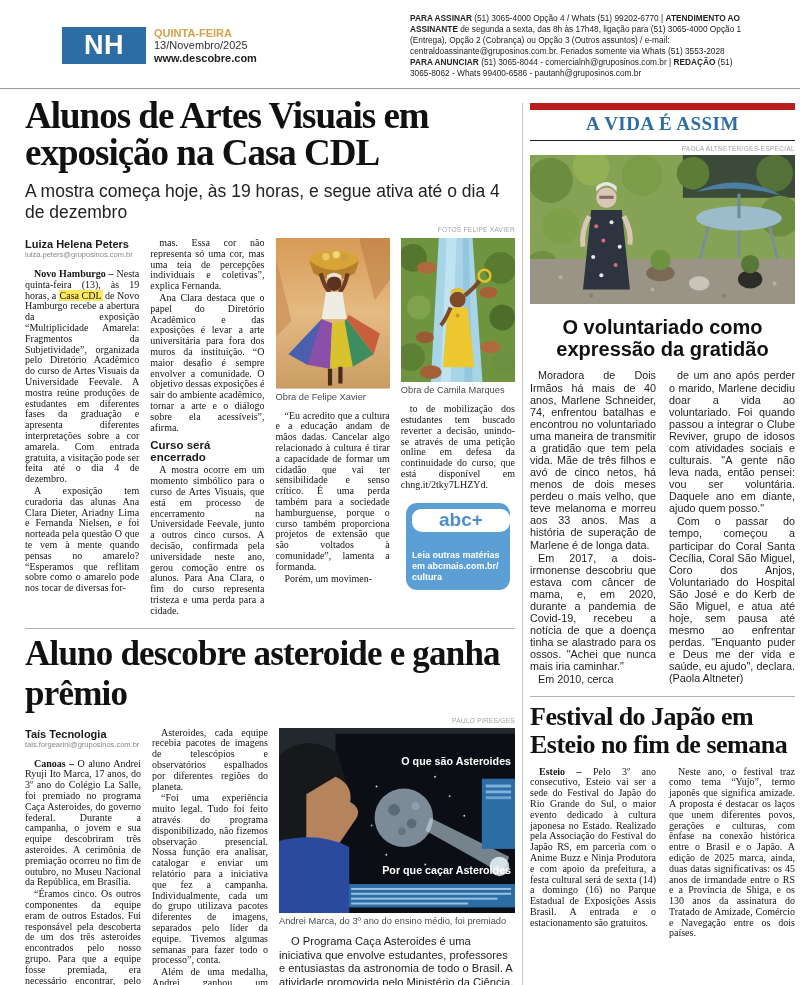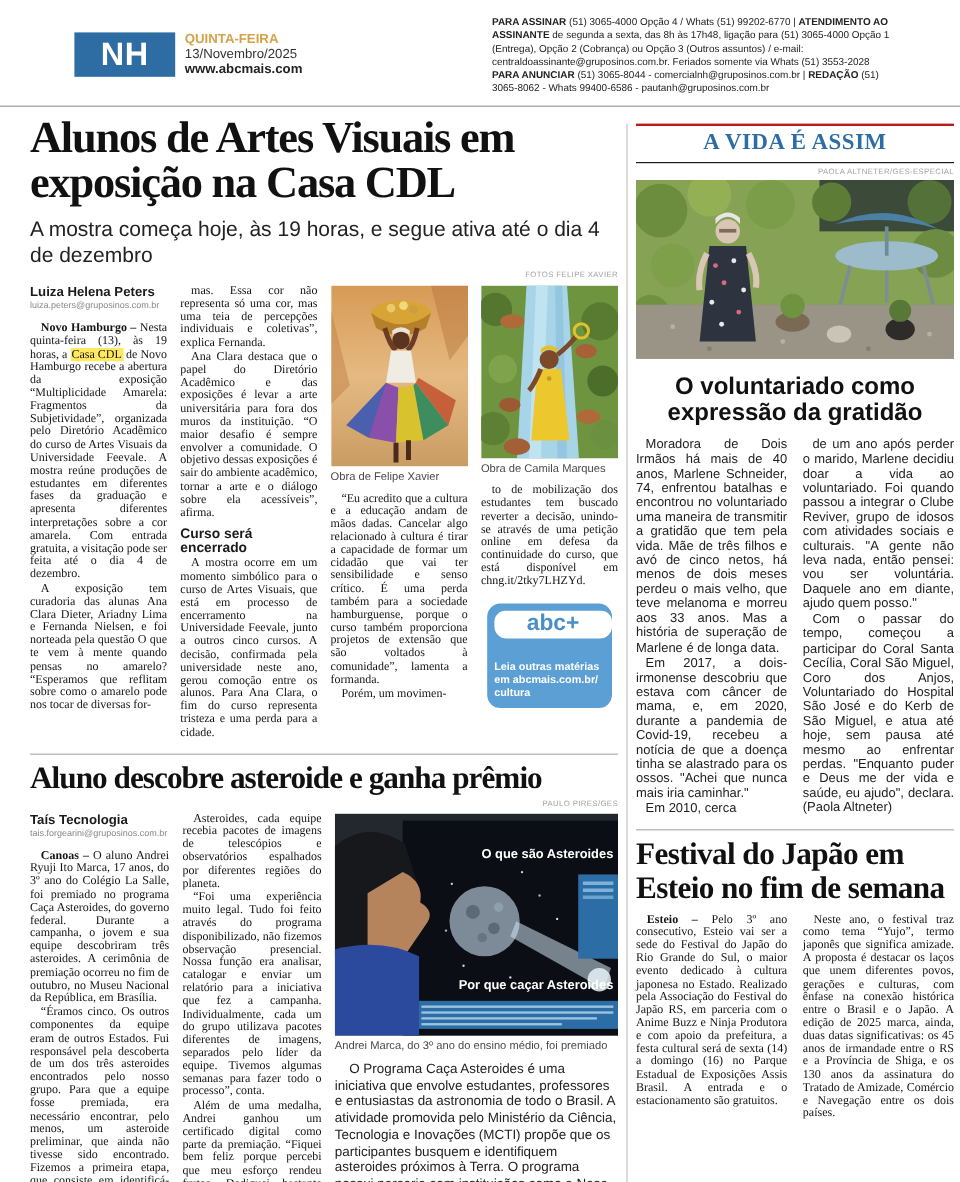--- a/index.html
+++ b/index.html
@@ -38,50 +38,50 @@
   figure { margin:0; }
   figure svg { display:block; width:100%; }
   figcaption { font-size:9.3px; color:#4a4a4a; margin:3px 0 9px; }
 
   .abc-badge { width:104px; background:#5b9fd4; border-radius:11px; padding:6px 6px 7px; margin:12px auto 0; }
   .abc-logo { background:#fff; color:#4a90c8; font-weight:bold; font-size:19px; text-align:center; border-radius:9px 9px 10px 10px; padding:0 2px 1px; width:98px; margin:0 auto; }
   .abc-text { color:#fff; font-size:9px; font-weight:bold; text-align:left; line-height:1.25; margin-top:18px; }
 
   hr.rule { border:none; border-top:1px solid #b0b0b0; margin:10px 0 5px; }
 
-  h2.headline2 { font-family:"Liberation Serif","DejaVu Serif",serif; font-size:26px; letter-spacing:-0.8px; font-weight:bold; margin:5px 0 3px; color:#111; }
+  h2.headline2 { font-family:"Liberation Serif","DejaVu Serif",serif; font-size:35px; letter-spacing:-0.8px; font-weight:bold; margin:5px 0 3px; color:#111; }
   .art2-row { display:flex; gap:11px; margin-top:2px; }
   .art2-row .col { width:116px; min-width:0; }
   .art2-media { flex:1; min-width:0; }
   .box-title { font-size:16px; font-weight:bold; margin:7px 0 6px; color:#111; }
   .box-body { font-size:11.2px; line-height:1.23; text-indent:12px; color:#222; }
 
   
-  .section-head { border-top:2px solid #b91c1c; border-bottom:1px solid #1c1c1c; text-align:center; color:#2e6da4; font-family:"Liberation Serif","DejaVu Serif",serif; font-weight:bold; font-size:19px; padding:3px 0 5px; letter-spacing:0.5px; margin-bottom:4px; }
+  .section-head { border-top:7px solid #b91c1c; border-bottom:1px solid #1c1c1c; text-align:center; color:#2e6da4; font-family:"Liberation Serif","DejaVu Serif",serif; font-weight:bold; font-size:19px; padding:3px 0 5px; letter-spacing:0.5px; margin-bottom:4px; }
   .sidebar .credit { margin-bottom:1px; }
   .sb-photo svg { display:block; width:100%; }
   h2.sb-head1 { font-size:20px; font-weight:bold; text-align:center; line-height:1.1; margin:12px 4px 9px; color:#111; }
   .sb-cols { display:flex; gap:13px; }
   .sb-cols .col { flex:1; min-width:0; }
   p.sans-body { font-size:10.8px; line-height:1.12; text-align:justify; text-indent:8px; margin-bottom:1px; color:#1e1e1e; }
   p.sans-body b { font-weight:normal; }
   h2.sb-head2 { font-family:"Liberation Serif","DejaVu Serif",serif; font-size:26px; font-weight:bold; line-height:1.04; letter-spacing:-0.5px; margin:6px 0 9px; color:#111; }
 </style>
 </head>
 <body>
 
 <div class="page">
 
   <header class="masthead">
     <div class="brand">
       <div class="nh-logo">NH</div>
       <div class="brand-meta">
         <span class="weekday">QUINTA-FEIRA</span>
         <span class="pubdate">13/Novembro/2025</span>
-        <span class="site">www.abcmais.com</span>
+        <span class="site">www.descobre.com</span>
       </div>
     </div>
     <div class="contact">
       <p><b>PARA ASSINAR</b><span> (51) 3065-4000 Opção 4 / Whats (51) 99202-6770 | </span><b>ATENDIMENTO AO ASSINANTE</b><span> de segunda a sexta, das 8h às 17h48, ligação para (51) 3065-4000 Opção 1 (Entrega), Opção 2 (Cobrança) ou Opção 3 (Outros assuntos) / e-mail: centraldoassinante@gruposinos.com.br. Feriados somente via Whats (51) 3553-2028</span></p>
       <p><b>PARA ANUNCIAR</b><span> (51) 3065-8044 - comercialnh@gruposinos.com.br | </span><b>REDAÇÃO</b><span> (51) 3065-8062 - Whats 99400-6586 - pautanh@gruposinos.com.br</span></p>
     </div>
   </header>
 
   <div class="content">
 

